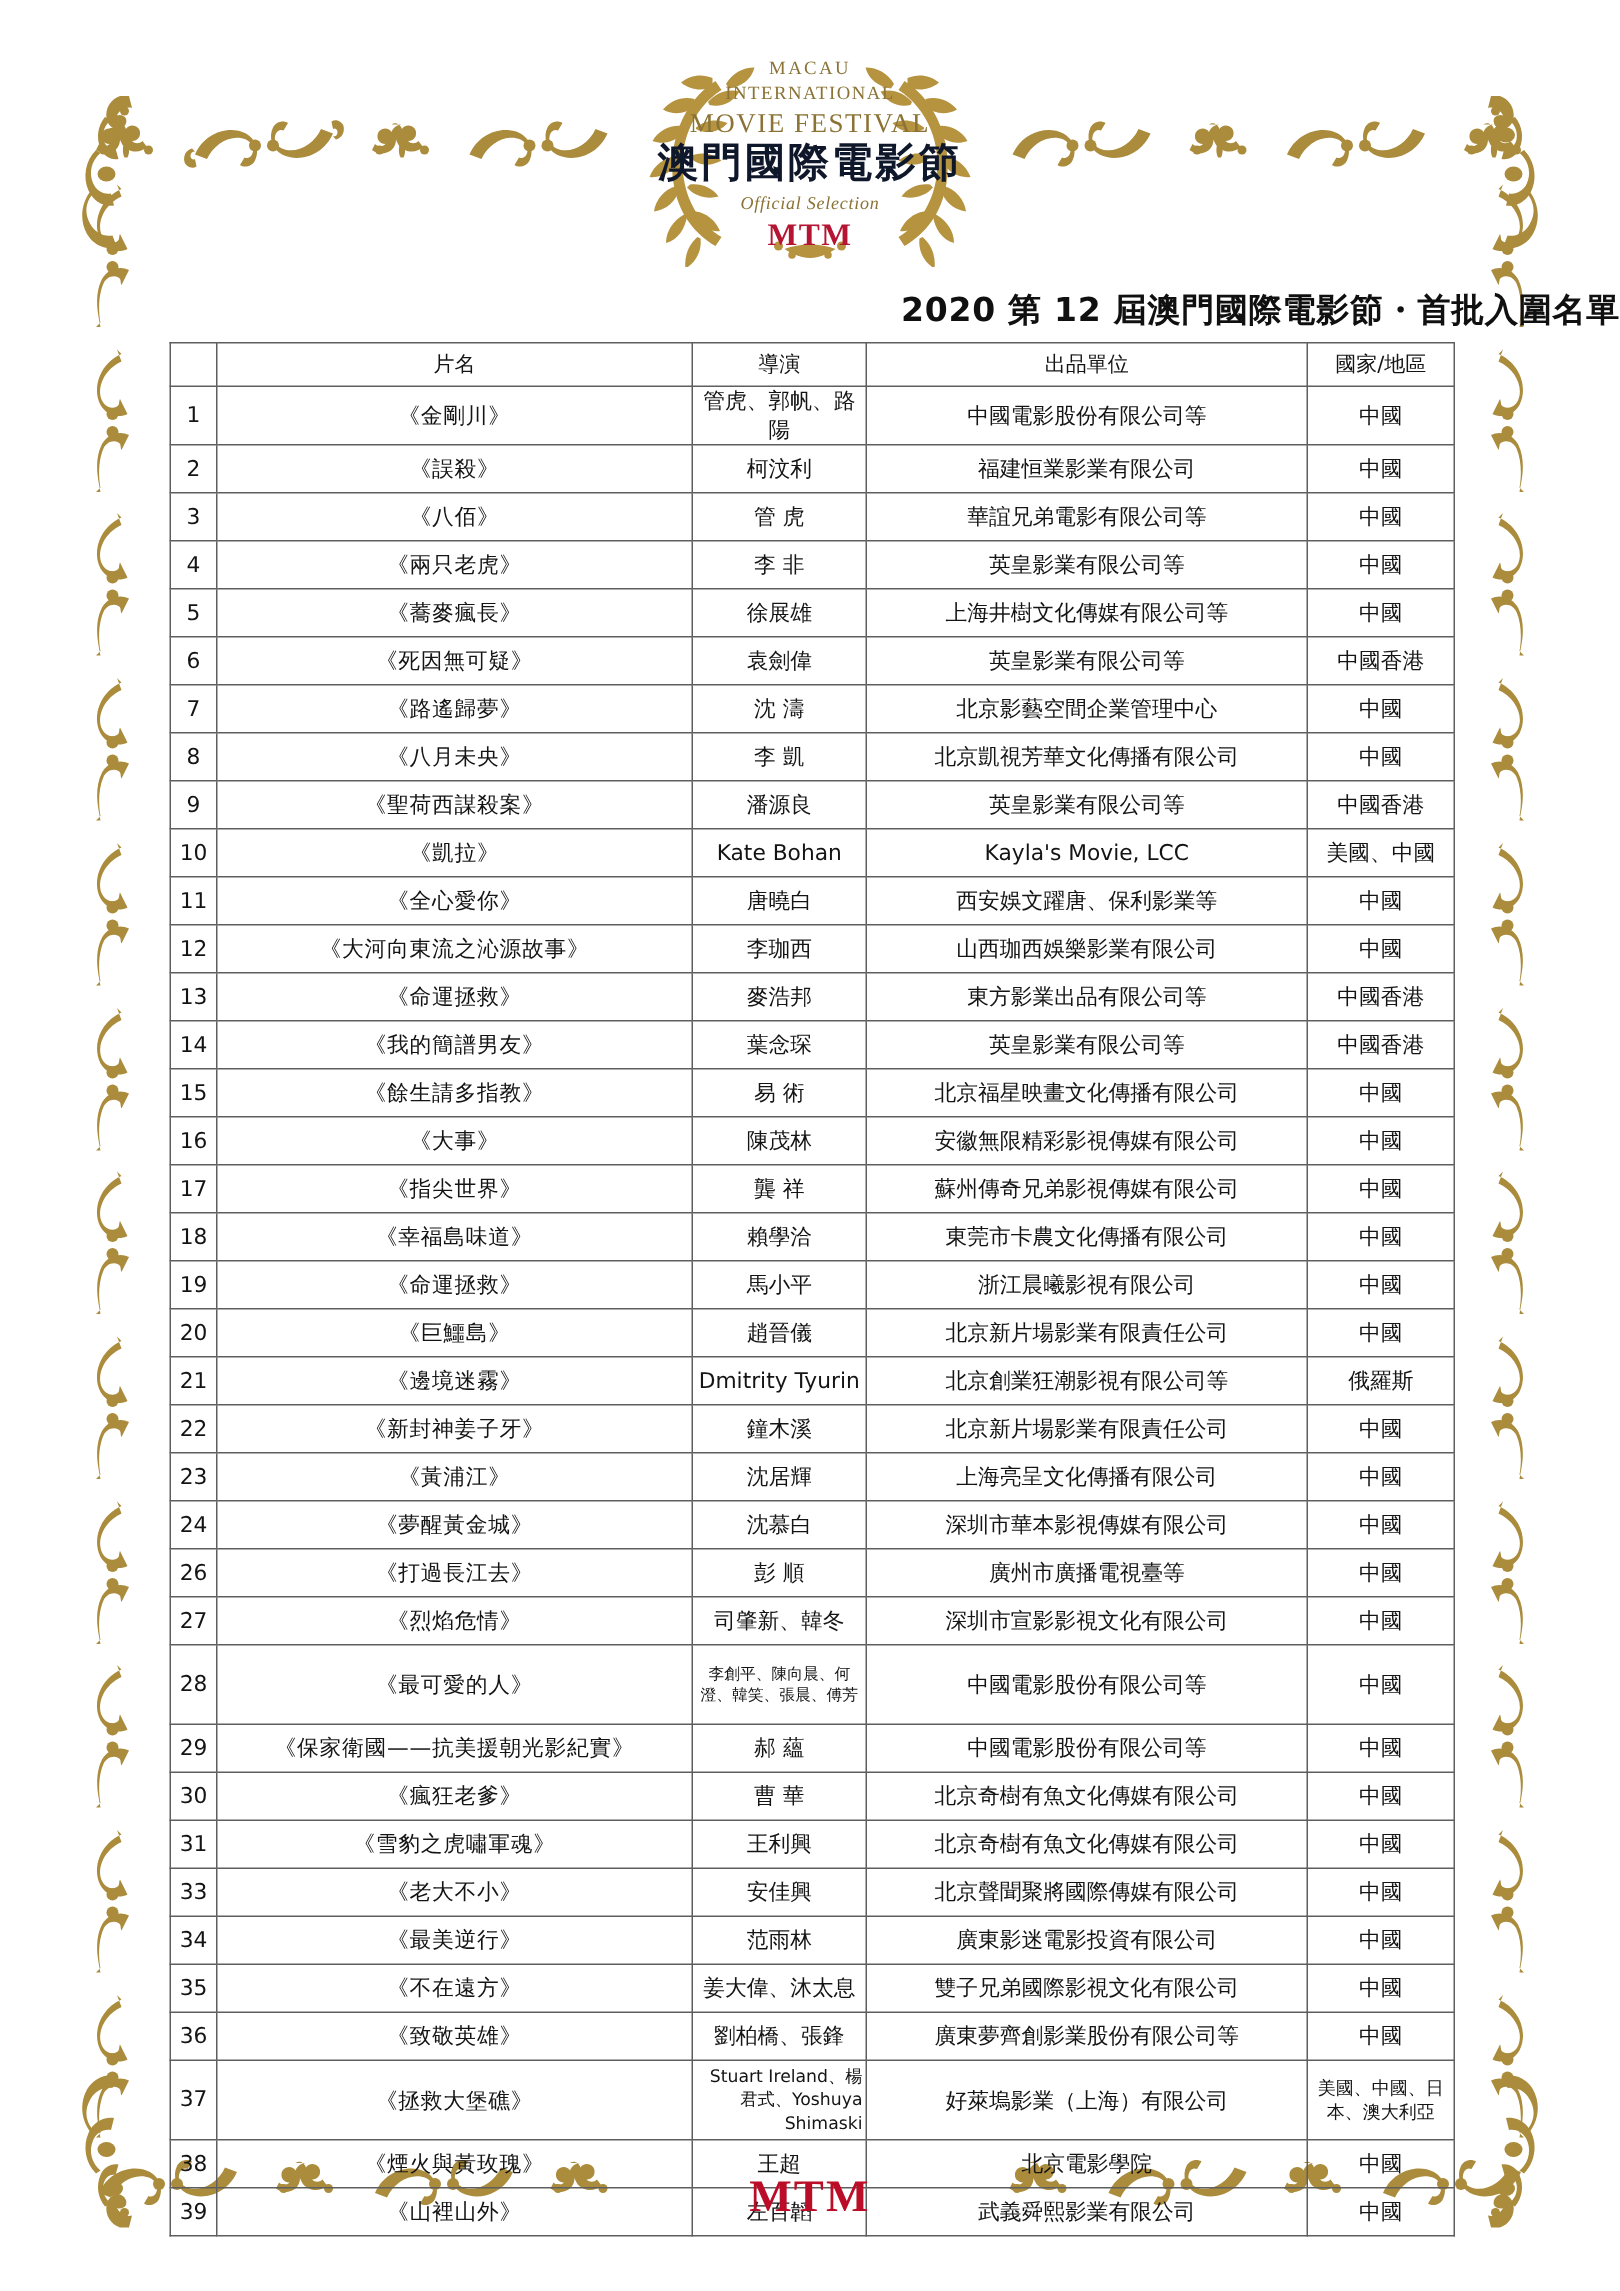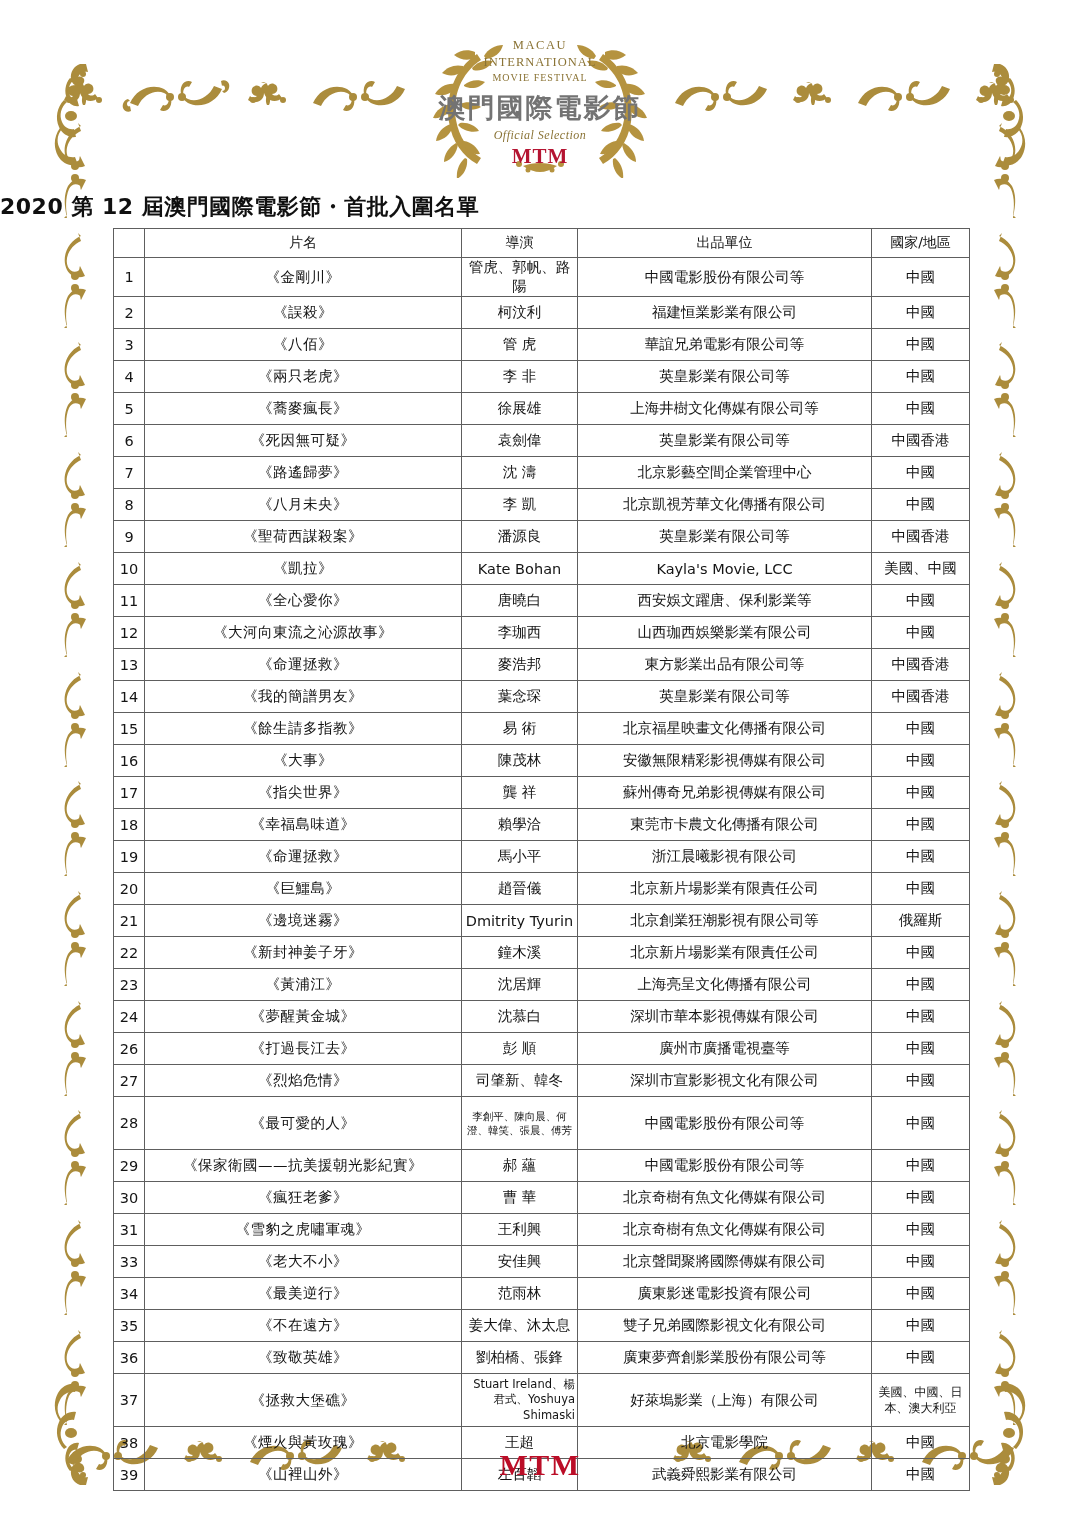--- a/index.html
+++ b/index.html
@@ -62,46 +62,47 @@
     height: 160px;
   }
   .logo-text {
     position: absolute;
     left: 0; right: 0;
     text-align: center;
     color: #8a7335;
   }
   .logo-l1 { top: 20px;  font-size: 12.5px; letter-spacing: 1.6px; font-family: "Liberation Serif", serif; }
   .logo-l2 { top: 37px;  font-size: 12.5px; letter-spacing: 1.0px; }
-  .logo-l3 { top: 54px;  font-size: 10px; letter-spacing: 1.0px; }
+  .logo-l3 { top: 54px;  font-size: 18px; letter-spacing: 1.0px; }
   .logo-cn {
     top: 72px; font-size: 27px; font-weight: bold;
     letter-spacing: 2px;
     font-family: "DejaVu Sans", sans-serif;
-    color: #737373;
+    color: #0f172a;
   }
   .logo-l5 { top: 110px; font-size: 12px; font-style: italic; letter-spacing: .5px; }
   .logo-mtm {
     top: 126px; font-size: 21px; font-weight: bold; letter-spacing: 1px;
     color: #b51432;
     font-family: "Liberation Serif", serif;
   }
   .wreath { position: absolute; inset: 0; }
 
   
   .doc-title {
     position: absolute;
     top: 192px;
     left: 0; right: 0;
-    text-align: left;
+    text-align: right;
     font-size: 22px;
     font-weight: bold;
     color: #101010;
     letter-spacing: 0.5px;
     font-family: "DejaVu Sans", "Liberation Sans", sans-serif;
+    padding-left: 12px;
   }
 
   
   .table-wrap {
     position: absolute;
     left: 113px;
     top: 228px;
     width: 856px;
   }
   table.listing {

